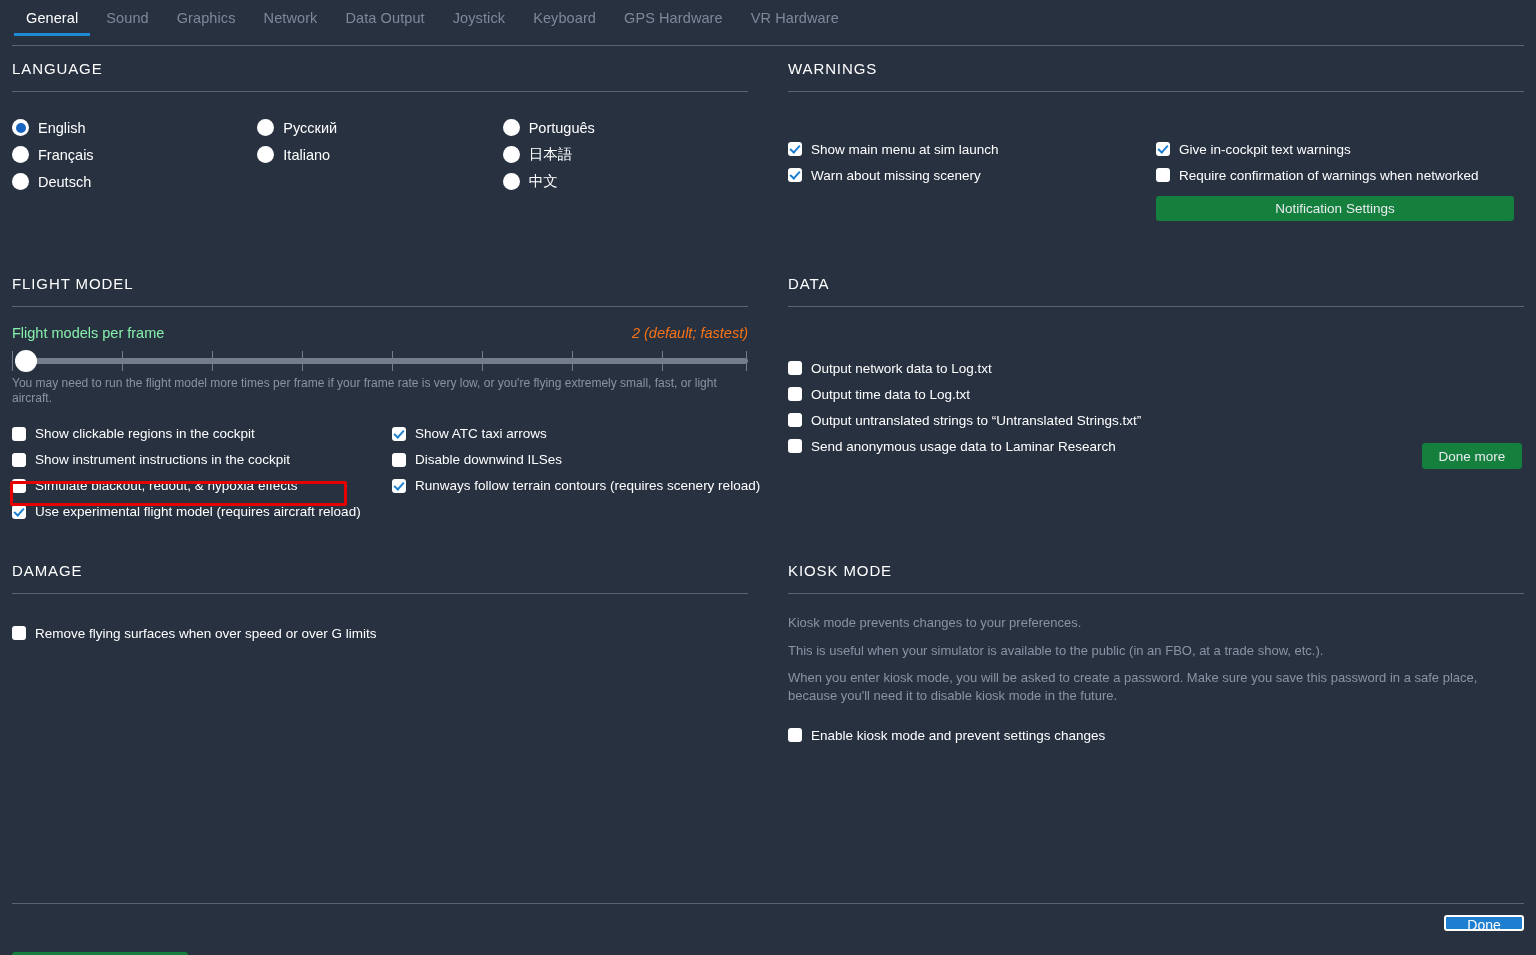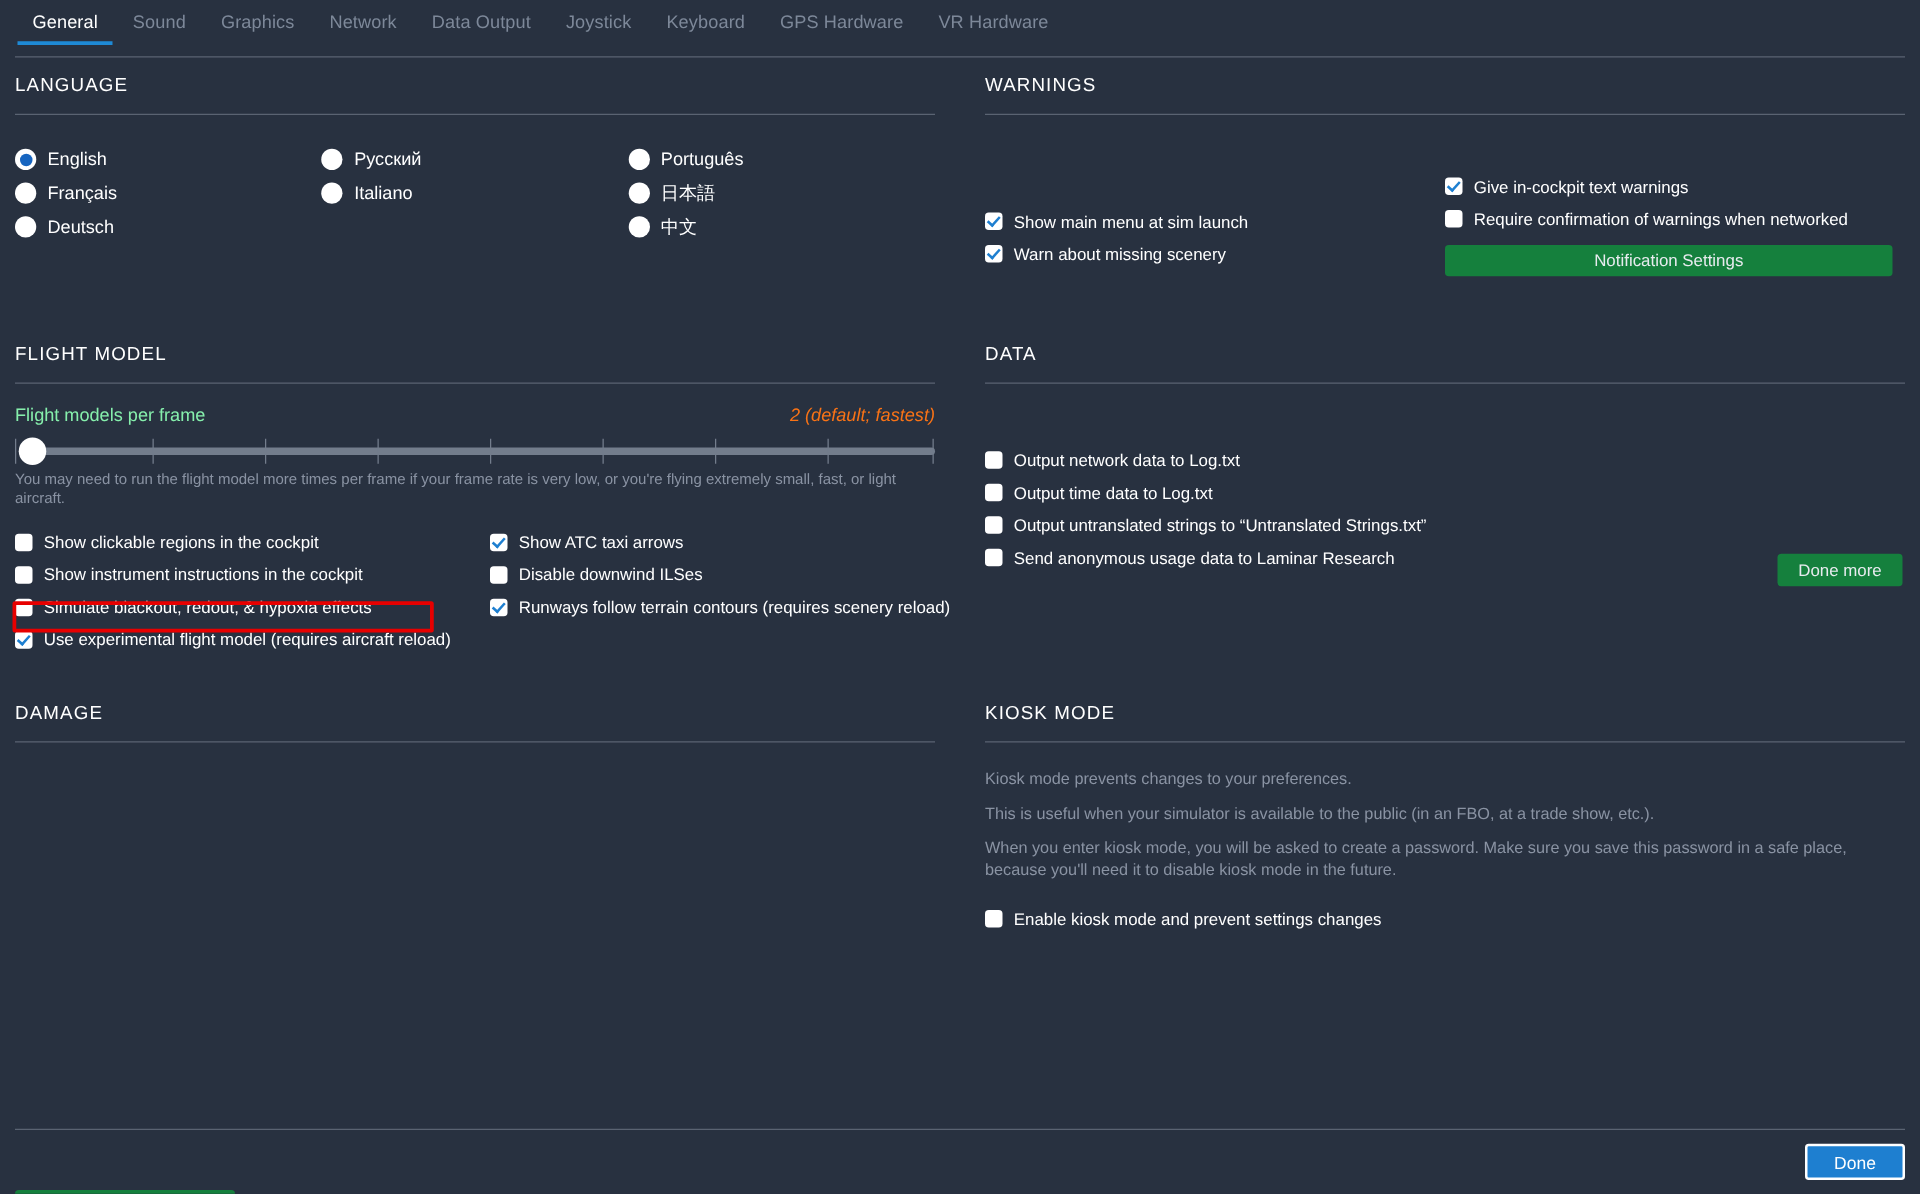--- a/index.html
+++ b/index.html
@@ -72,21 +72,21 @@
   
   .btn {
     background: #15803d; border: none; border-radius: 3px; color: #e8ebef;
     font-family: "Liberation Sans", sans-serif; font-size: 13.5px;
     cursor: pointer; text-align: center;
   }
   .btn-notif { position: absolute; left: 368px; top: 104px; width: 358px; height: 25px; }
   .btn-learn { position: absolute; left: 634px; top: 136px; width: 100px; height: 26px; }
   .btn-about { position: absolute; left: 12px;  top: 952px; width: 176px; height: 26px; }
   .btn-done  {
-    position: absolute; left: 1444px; top: 915px; width: 80px; height: 29px;
+    position: absolute; left: 1444px; top: 915px; width: 80px; height: 16px;
     background: #1e7fd0; color: #ffffff; border: 2px solid #ffffff; border-radius: 3px;
     font-size: 14px; cursor: pointer; font-family: "Liberation Sans", sans-serif;
   }
 
   
   .slider-head { display: flex; justify-content: space-between; align-items: baseline; margin-top: 18px; }
   .slider-head .lbl { font-size: 14.5px; color: #86efac; }
   .slider-head .val { font-size: 14.5px; color: #f97316; font-style: italic; }
   .slider-wrap { position: relative; height: 24px; margin-top: 7px; }
   .slider-track {
@@ -246,27 +246,33 @@
         </div>
       </div>
     </div>
   </div>
 
   <div class="hl"></div>
 
   <div class="col-left" style="top:562px;">
     <div class="sec-title">DAMAGE</div>
     <div class="sec-rule"></div>
+    <div style="margin-top:26px;">
+      <div class="cb-row">
+        <span class="cb"></span>
+        <span class="cb-lbl">Remove flying surfaces when over speed or over G limits</span>
+      </div>
+    </div>
   </div>
 
   <div class="col-right" style="top:60px;">
     <div class="sec-title">WARNINGS</div>
     <div class="sec-rule"></div>
     <div style="position:relative;height:120px;">
-      <div style="position:absolute;left:0;top:44px;margin-top:28px;">
+      <div style="position:absolute;left:0;top:44px;">
         <div class="cb-row">
           <span class="cb on"></span>
           <span class="cb-lbl">Show main menu at sim launch</span>
         </div>
         <div class="cb-row">
           <span class="cb on"></span>
           <span class="cb-lbl">Warn about missing scenery</span>
         </div>
       </div>
       <div style="position:absolute;left:368px;top:44px;">

